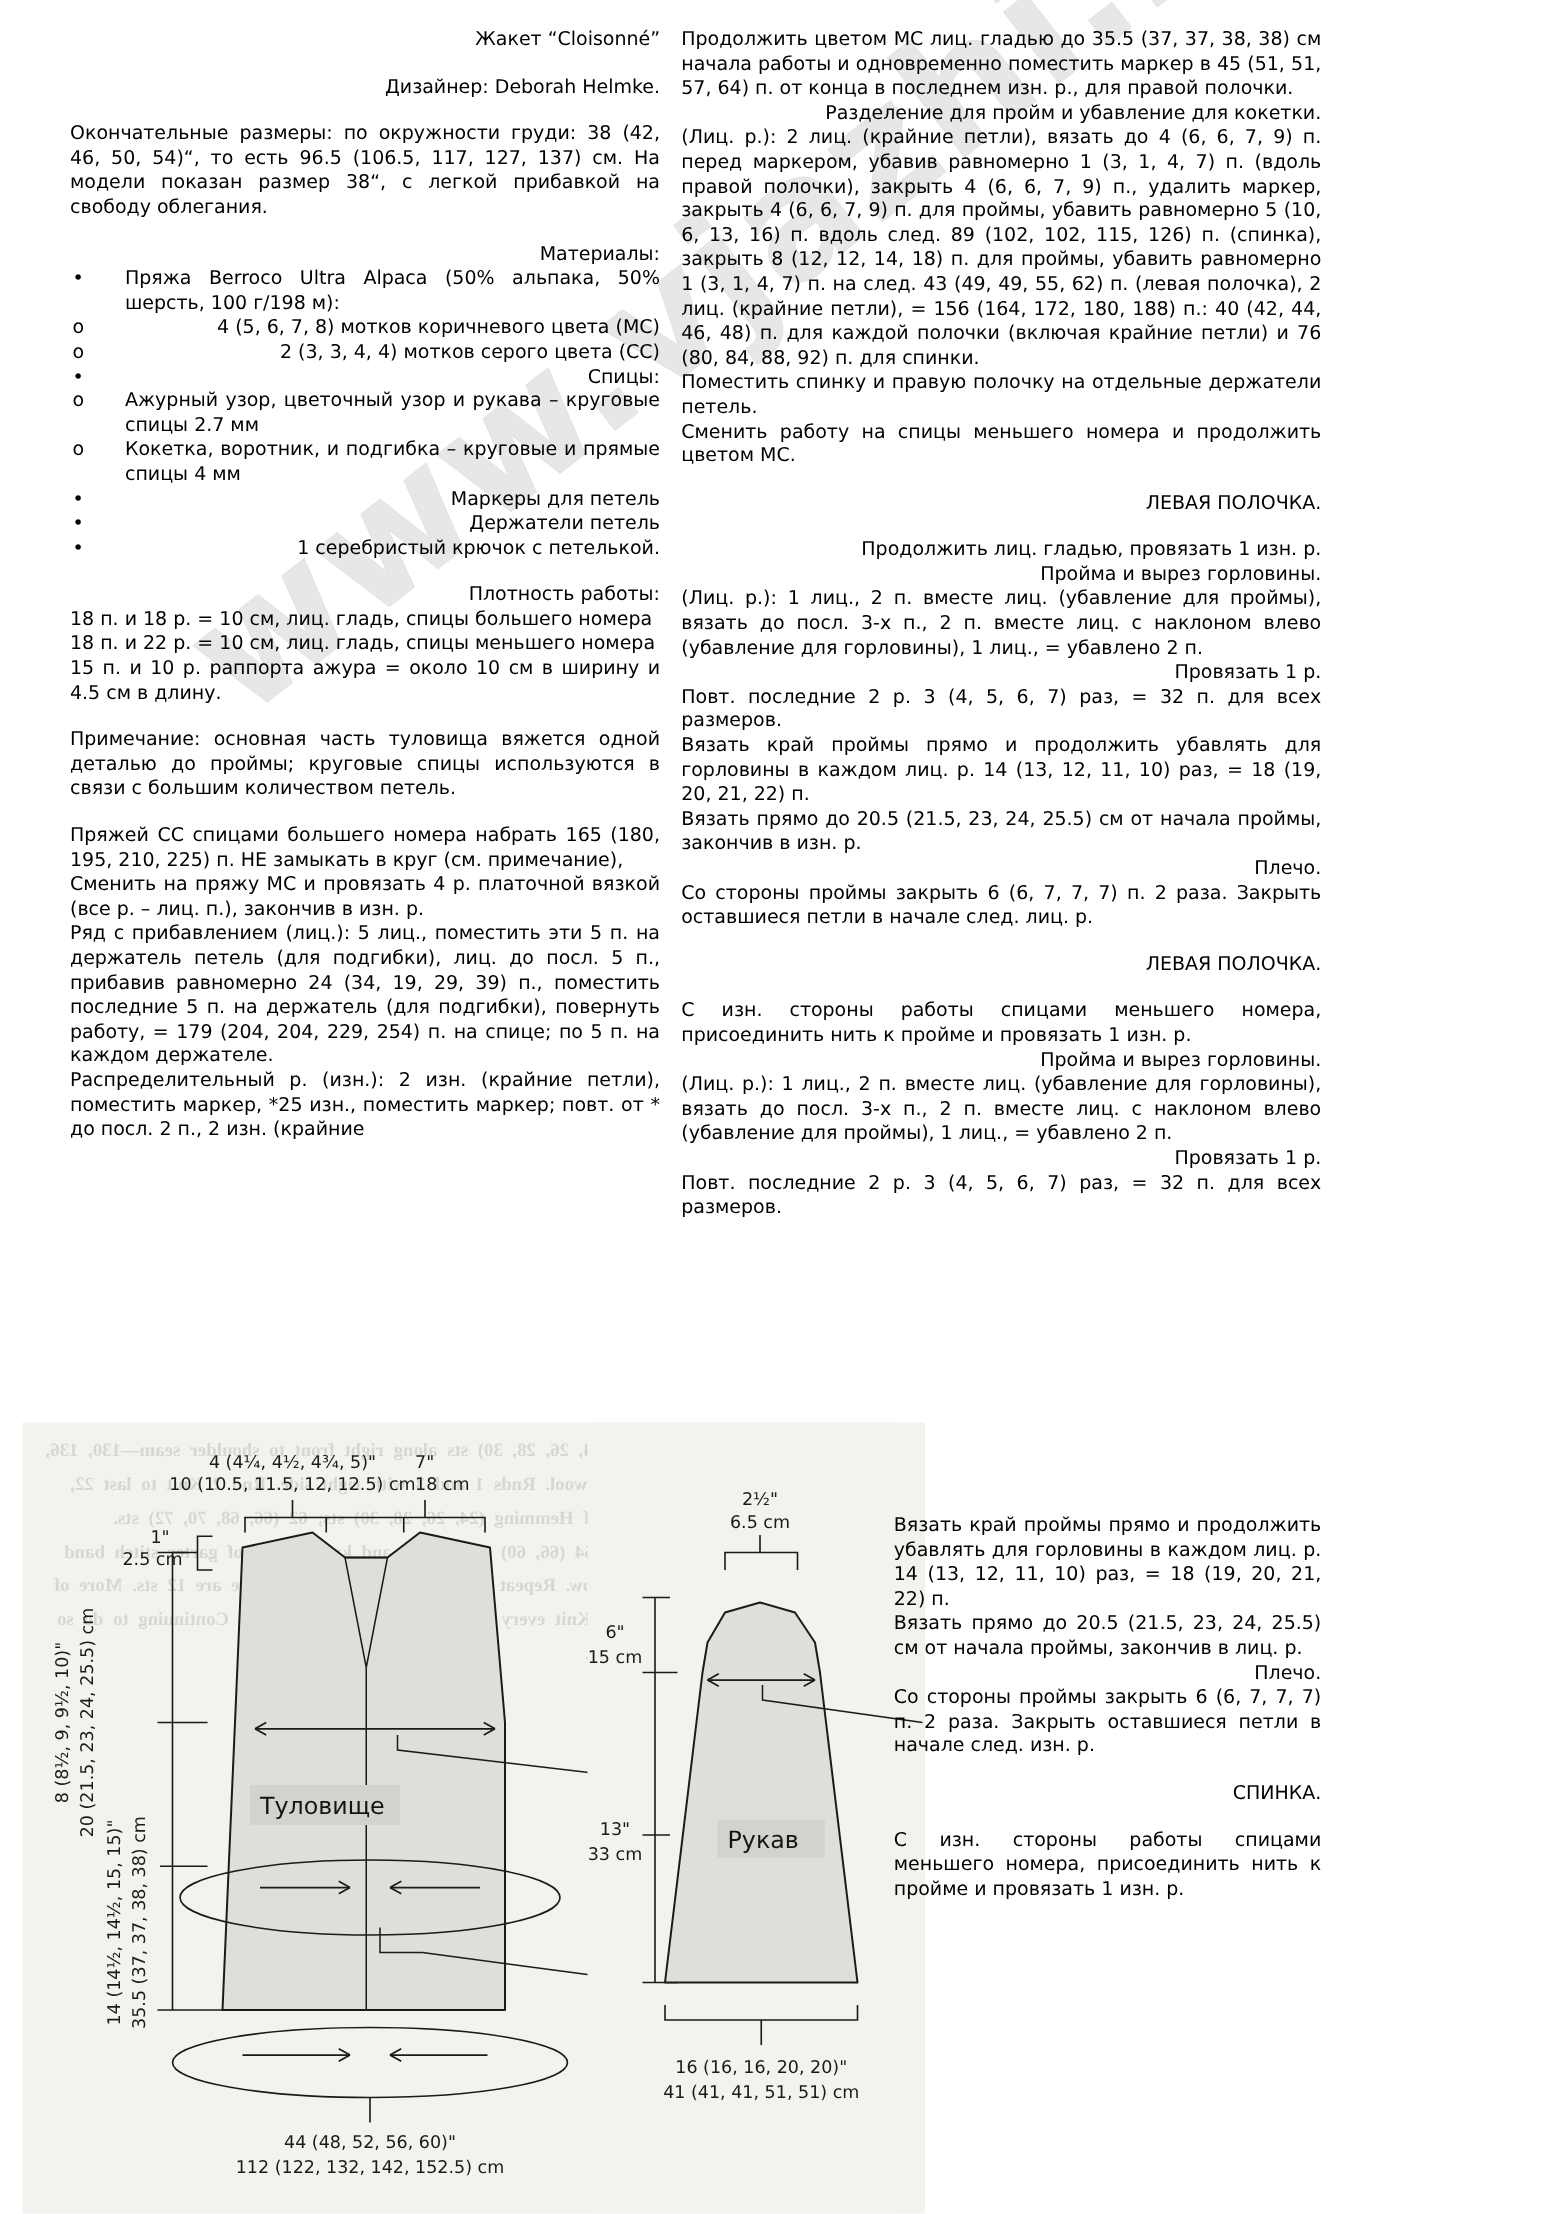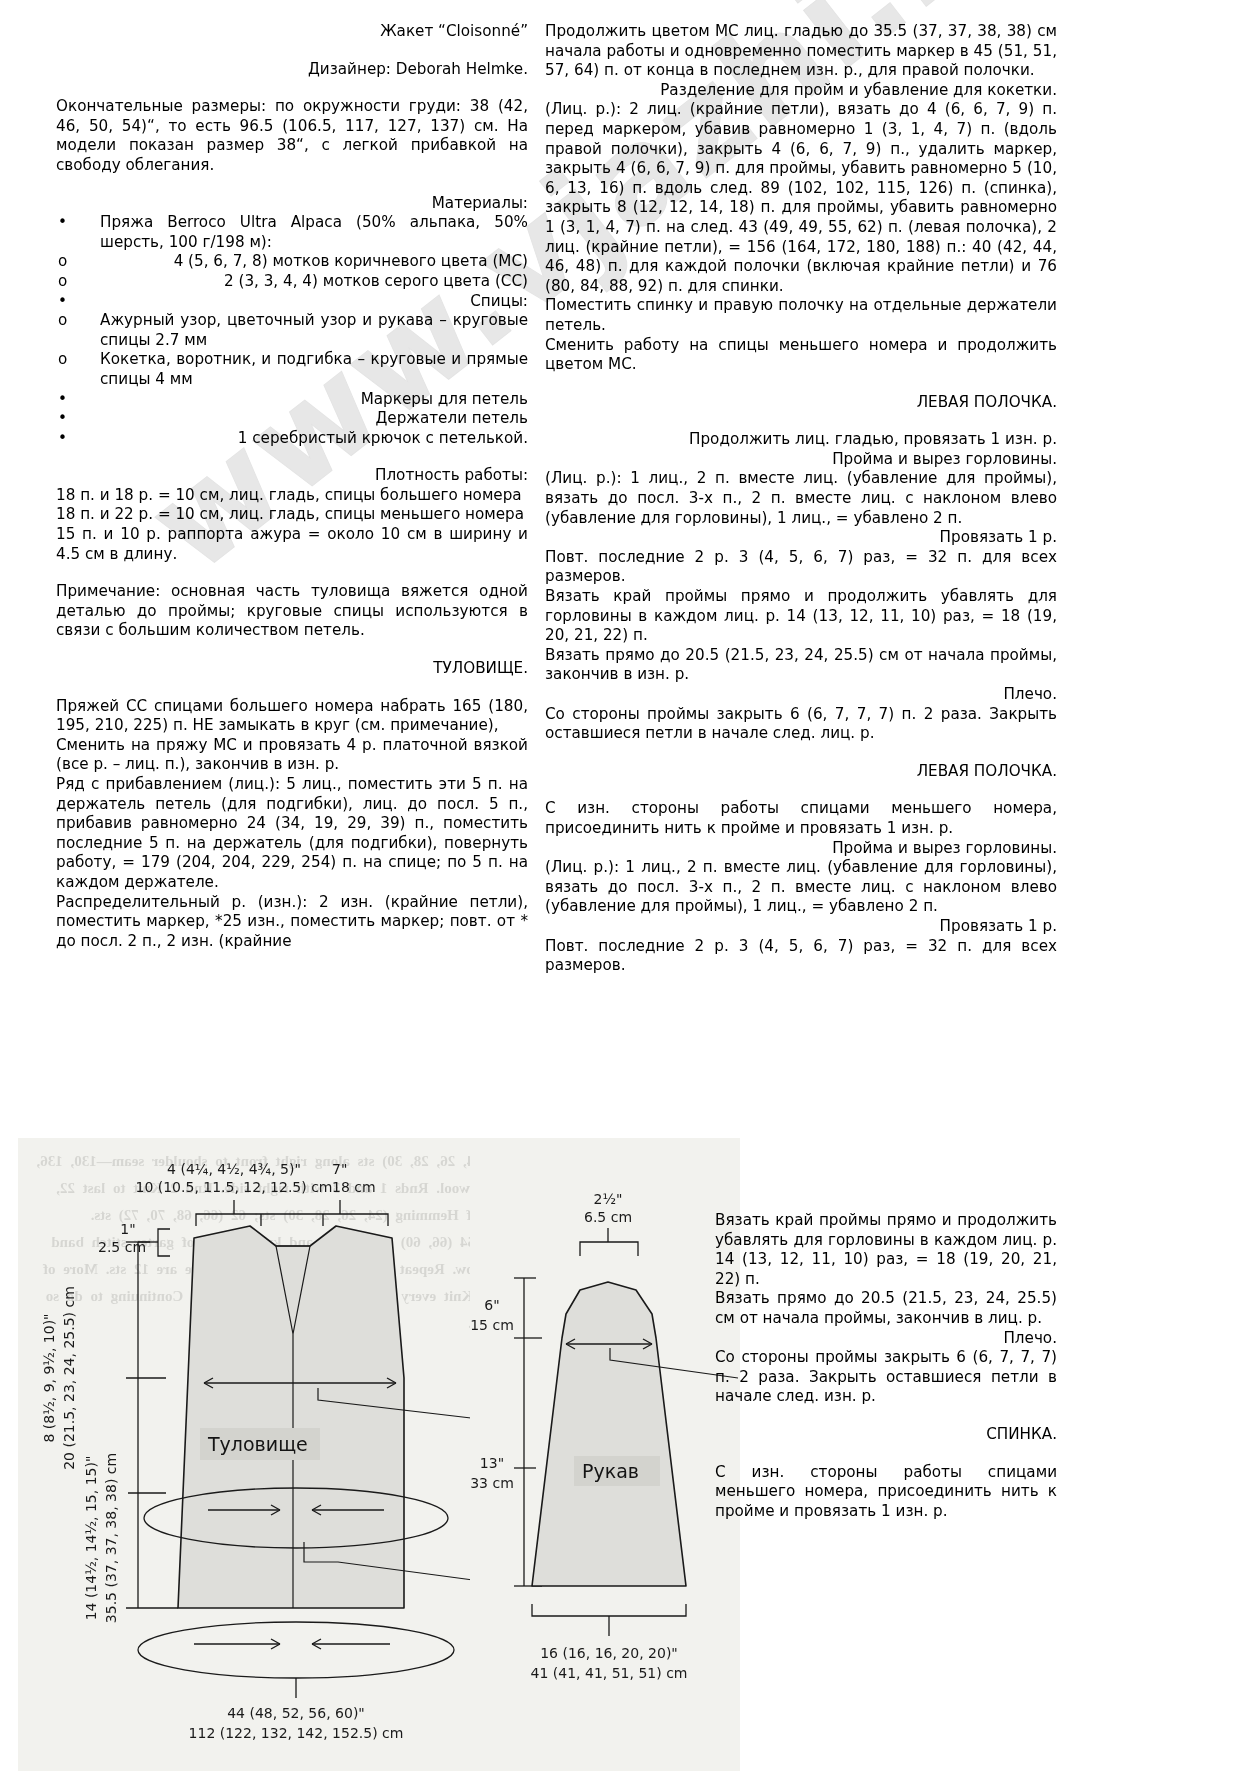--- a/index.html
+++ b/index.html
@@ -183,21 +183,20 @@
       <span class="bullet-text nojust">1 серебристый крючок с петелькой.</span>
     </div>
 
     <p class="p gap nojust">Плотность работы:</p>
     <p class="p">18 п. и 18 р. = 10 см, лиц. гладь, спицы большего номера</p>
     <p class="p">18 п. и 22 р. = 10 см, лиц. гладь, спицы меньшего номера</p>
     <p class="p">15 п. и 10 р. раппорта ажура = около 10 см в ширину и 4.5 см в длину.</p>
 
     <p class="p gap">Примечание: основная часть туловища вяжется одной деталью до проймы; круговые спицы используются в связи с большим количеством петель.</p>
 
-    <p class="p gap nojust">ТУЛОВИЩЕ.</p>
 
     <p class="p gap">Пряжей СС спицами большего номера набрать 165 (180, 195, 210, 225) п. НЕ замыкать в круг (см. примечание),</p>
     <p class="p">Сменить на пряжу МС и провязать 4 р. платочной вязкой (все р. – лиц. п.), закончив в изн. р.</p>
     <p class="p">Ряд с прибавлением (лиц.): 5 лиц., поместить эти 5 п. на держатель петель (для подгибки), лиц. до посл. 5 п., прибавив равномерно 24 (34, 19, 29, 39) п., поместить последние 5 п. на держатель (для подгибки), повернуть работу, = 179 (204, 204, 229, 254) п. на спице; по 5 п. на каждом держателе.</p>
     <p class="p">Распределительный р. (изн.): 2 изн. (крайние петли), поместить маркер, *25 изн., поместить маркер; повт. от * до посл. 2 п., 2 изн. (крайние</p>
   </div>
 
   <div class="col col-right">
 
     <p class="p">Продолжить цветом МС лиц. гладью до 35.5 (37, 37, 38, 38) см начала работы и одновременно поместить маркер в 45 (51, 51, 57, 64) п. от конца в последнем изн. р., для правой полочки.</p>

